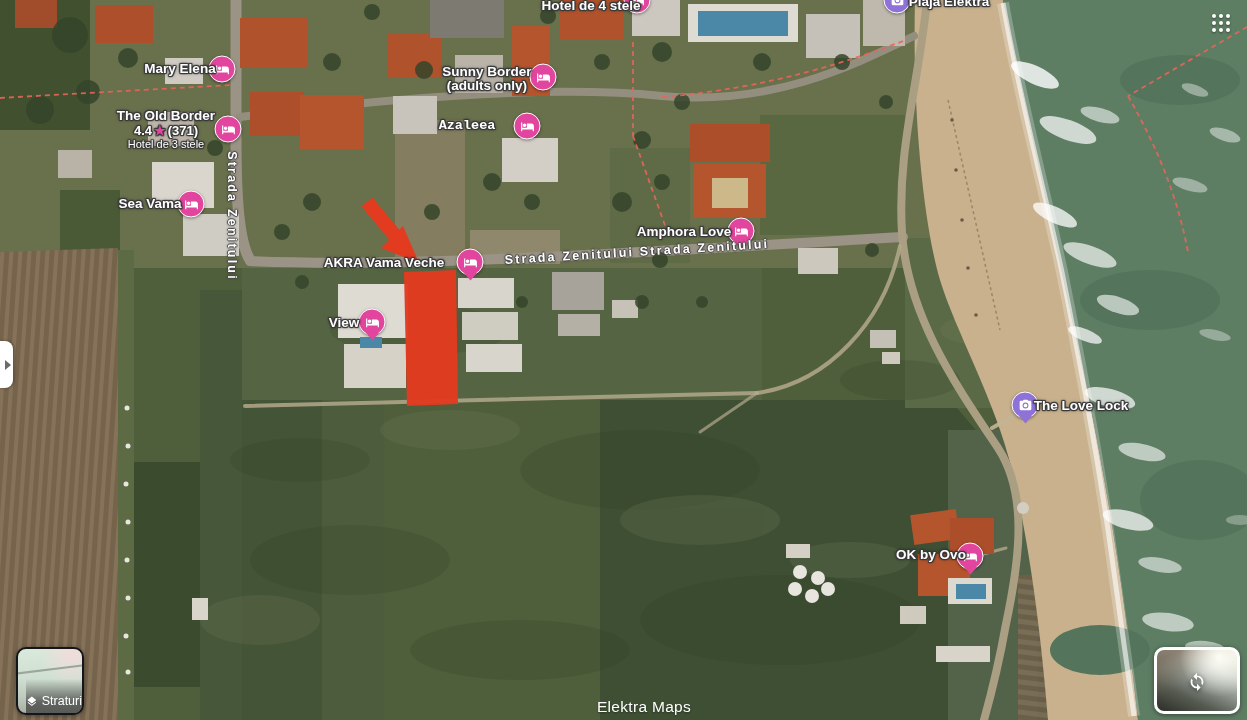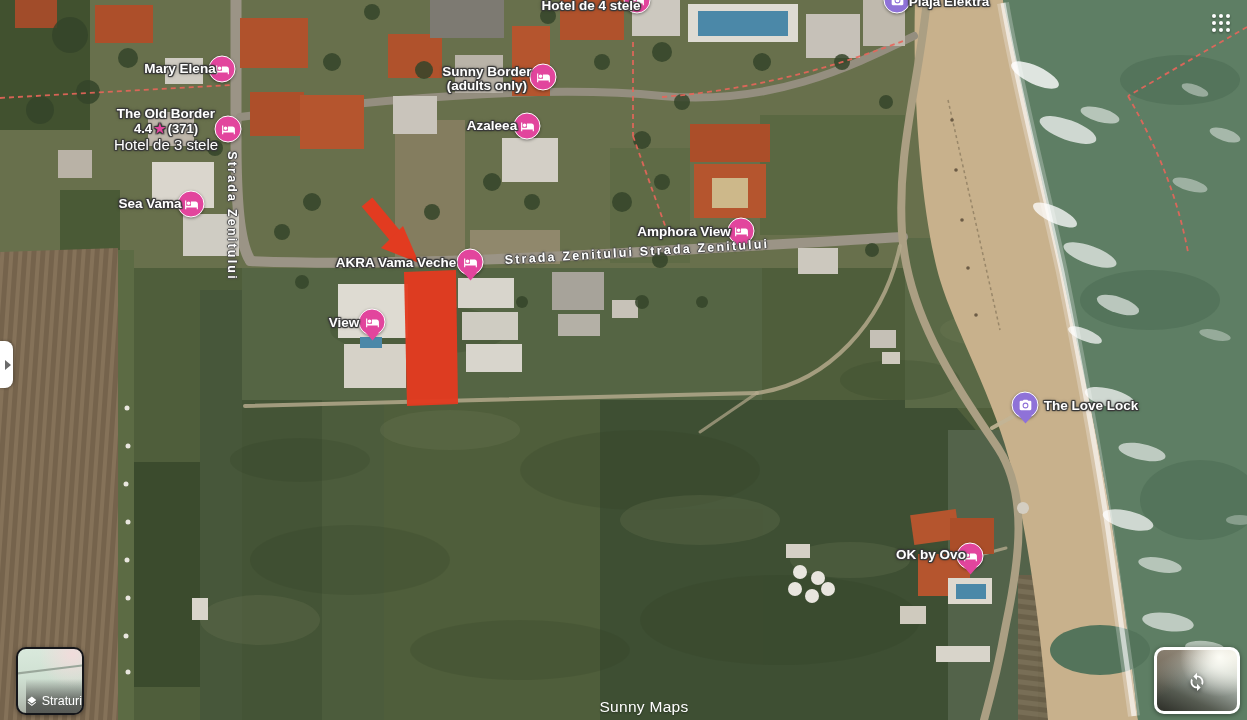--- a/index.html
+++ b/index.html
@@ -10,21 +10,21 @@
 
   
   .labels{position:absolute;inset:0;}
   .place-label{position:absolute;transform:translate(-50%,-50%);color:#fff;
     font-size:13.5px;font-weight:bold;line-height:1.05;text-align:center;white-space:nowrap;
     text-shadow:-1px 0 1px #3a3a3a,1px 0 1px #3a3a3a,0 -1px 1px #3a3a3a,0 1px 1px #3a3a3a,
       -1px -1px 1px #3a3a3a,1px 1px 1px #3a3a3a,-1px 1px 1px #3a3a3a,1px -1px 1px #3a3a3a,0 0 4px rgba(0,0,0,.45);
     cursor:pointer;}
   .place-label .rating-row{font-size:13px;margin-top:1px;}
   .place-label .rating-row .star{color:var(--pink);padding:0 2px;}
-  .place-label .sub{font-size:15px;font-weight:normal;margin-top:1px;}
+  .place-label .sub{font-size:11px;font-weight:normal;margin-top:1px;}
   .road-label{position:absolute;color:#fff;font-size:12.5px;font-weight:bold;letter-spacing:2.2px;
     white-space:nowrap;
     text-shadow:-1px 0 1px #4a4a4a,1px 0 1px #4a4a4a,0 -1px 1px #4a4a4a,0 1px 1px #4a4a4a,0 0 3px rgba(60,60,60,.8);}
 
   
   .marker{position:absolute;width:27px;height:27px;transform:translate(-50%,-50%);
     border-radius:50%;border:1.5px solid #fff;box-sizing:border-box;
     display:flex;align-items:center;justify-content:center;
     box-shadow:0 1px 3px rgba(0,0,0,.4);cursor:pointer;}
   .marker svg{width:14px;height:14px;fill:#fff;}
@@ -317,21 +317,21 @@
       </div>
       <div class="place-label" style="left: 487px; top: 79px;">
         <div>Sunny Border</div>
         <div>(adults only)</div>
       </div>
       <div class="marker lodging" style="left: 527px; top: 126px;">
         <svg viewBox="0 0 24 24">
           <path d="M7 13c1.66 0 3-1.34 3-3S8.66 7 7 7s-3 1.34-3 3 1.34 3 3 3zm12-6h-8v7H3V5H1v15h2v-3h18v3h2v-9c0-2.21-1.79-4-4-4z"></path>
         </svg>
       </div>
-      <div class="place-label" style="left: 492px; top: 126px;">
+      <div class="place-label" style="left: 467px; top: 126px; font-family: Liberation Mono, monospace;">
         <div>Azaleea</div>
       </div>
       <div class="marker lodging" style="left: 191px; top: 204px;">
         <svg viewBox="0 0 24 24">
           <path d="M7 13c1.66 0 3-1.34 3-3S8.66 7 7 7s-3 1.34-3 3 1.34 3 3 3zm12-6h-8v7H3V5H1v15h2v-3h18v3h2v-9c0-2.21-1.79-4-4-4z"></path>
         </svg>
       </div>
       <div class="place-label" style="left: 150px; top: 204px;">
         <div>Sea Vama</div>
       </div>
@@ -341,45 +341,45 @@
         </svg>
       </div>
       <div class="place-label" style="left: 591px; top: 6px;">
         <div>Hotel de 4 stele</div>
       </div>
       <div class="marker lodging tail" style="left: 470px; top: 262px;">
         <svg viewBox="0 0 24 24">
           <path d="M7 13c1.66 0 3-1.34 3-3S8.66 7 7 7s-3 1.34-3 3 1.34 3 3 3zm12-6h-8v7H3V5H1v15h2v-3h18v3h2v-9c0-2.21-1.79-4-4-4z"></path>
         </svg>
       </div>
-      <div class="place-label" style="left: 396px; top: 263px;">
+      <div class="place-label" style="left: 384px; top: 263px;">
         <div>AKRA Vama Veche</div>
       </div>
       <div class="marker lodging tail" style="left: 741px; top: 231px;">
         <svg viewBox="0 0 24 24">
           <path d="M7 13c1.66 0 3-1.34 3-3S8.66 7 7 7s-3 1.34-3 3 1.34 3 3 3zm12-6h-8v7H3V5H1v15h2v-3h18v3h2v-9c0-2.21-1.79-4-4-4z"></path>
         </svg>
       </div>
       <div class="place-label" style="left: 684px; top: 232px;">
-        <div>Amphora View</div>
+        <div>Amphora Love</div>
       </div>
       <div class="marker lodging tail" style="left: 372px; top: 322px;">
         <svg viewBox="0 0 24 24">
           <path d="M7 13c1.66 0 3-1.34 3-3S8.66 7 7 7s-3 1.34-3 3 1.34 3 3 3zm12-6h-8v7H3V5H1v15h2v-3h18v3h2v-9c0-2.21-1.79-4-4-4z"></path>
         </svg>
       </div>
       <div class="place-label" style="left: 344px; top: 323px;">
         <div>View</div>
       </div>
       <div class="marker attraction tail" style="left: 1025px; top: 405px;">
         <svg viewBox="0 0 24 24">
           <path d="M12 15.2a3.2 3.2 0 1 0 0-6.4 3.2 3.2 0 0 0 0 6.4zM9 2 7.17 4H4a2 2 0 0 0-2 2v12a2 2 0 0 0 2 2h16a2 2 0 0 0 2-2V6a2 2 0 0 0-2-2h-3.17L15 2H9zm3 15a5 5 0 1 1 0-10 5 5 0 0 1 0 10z"></path>
         </svg>
       </div>
-      <div class="place-label" style="left: 1081px; top: 406px; padding-left: 20px;">
+      <div class="place-label" style="left: 1081px; top: 406px;">
         <div>The Love Lock</div>
       </div>
       <div class="marker lodging tail" style="left: 970px; top: 556px;">
         <svg viewBox="0 0 24 24">
           <path d="M7 13c1.66 0 3-1.34 3-3S8.66 7 7 7s-3 1.34-3 3 1.34 3 3 3zm12-6h-8v7H3V5H1v15h2v-3h18v3h2v-9c0-2.21-1.79-4-4-4z"></path>
         </svg>
       </div>
       <div class="place-label" style="left: 931px; top: 555px;">
         <div>OK by Ovo</div>
       </div>
@@ -413,20 +413,20 @@
 
   <div class="layers-ctl">
     <div class="layers-overlay">
       <svg viewBox="0 0 24 24">
         <path d="M11.99 18.54l-7.37-5.73L3 14.07l9 7 9-7-1.63-1.27-7.38 5.74zM12 16l7.36-5.73L21 9l-9-7-9 7 1.63 1.27L12 16z"></path>
       </svg>
       <span>Straturi</span>
     </div>
   </div>
 
-  <div class="watermark">Sunny Maps</div>
+  <div class="watermark">Elektra Maps</div>
 
   <div class="sv-thumb">
     <svg viewBox="0 0 24 24">
       <path d="M12 6V3L8 7l4 4V8c2.76 0 5 2.24 5 5 0 .65-.13 1.26-.35 1.83l1.5 1.5A6.96 6.96 0 0 0 19 13c0-3.87-3.13-7-7-7zm0 12c-2.76 0-5-2.24-5-5 0-.65.13-1.26.35-1.83l-1.5-1.5A6.96 6.96 0 0 0 5 13c0 3.87 3.13 7 7 7v3l4-4-4-4v3z"></path>
     </svg>
   </div>
 </div>
 
 </body></html>

